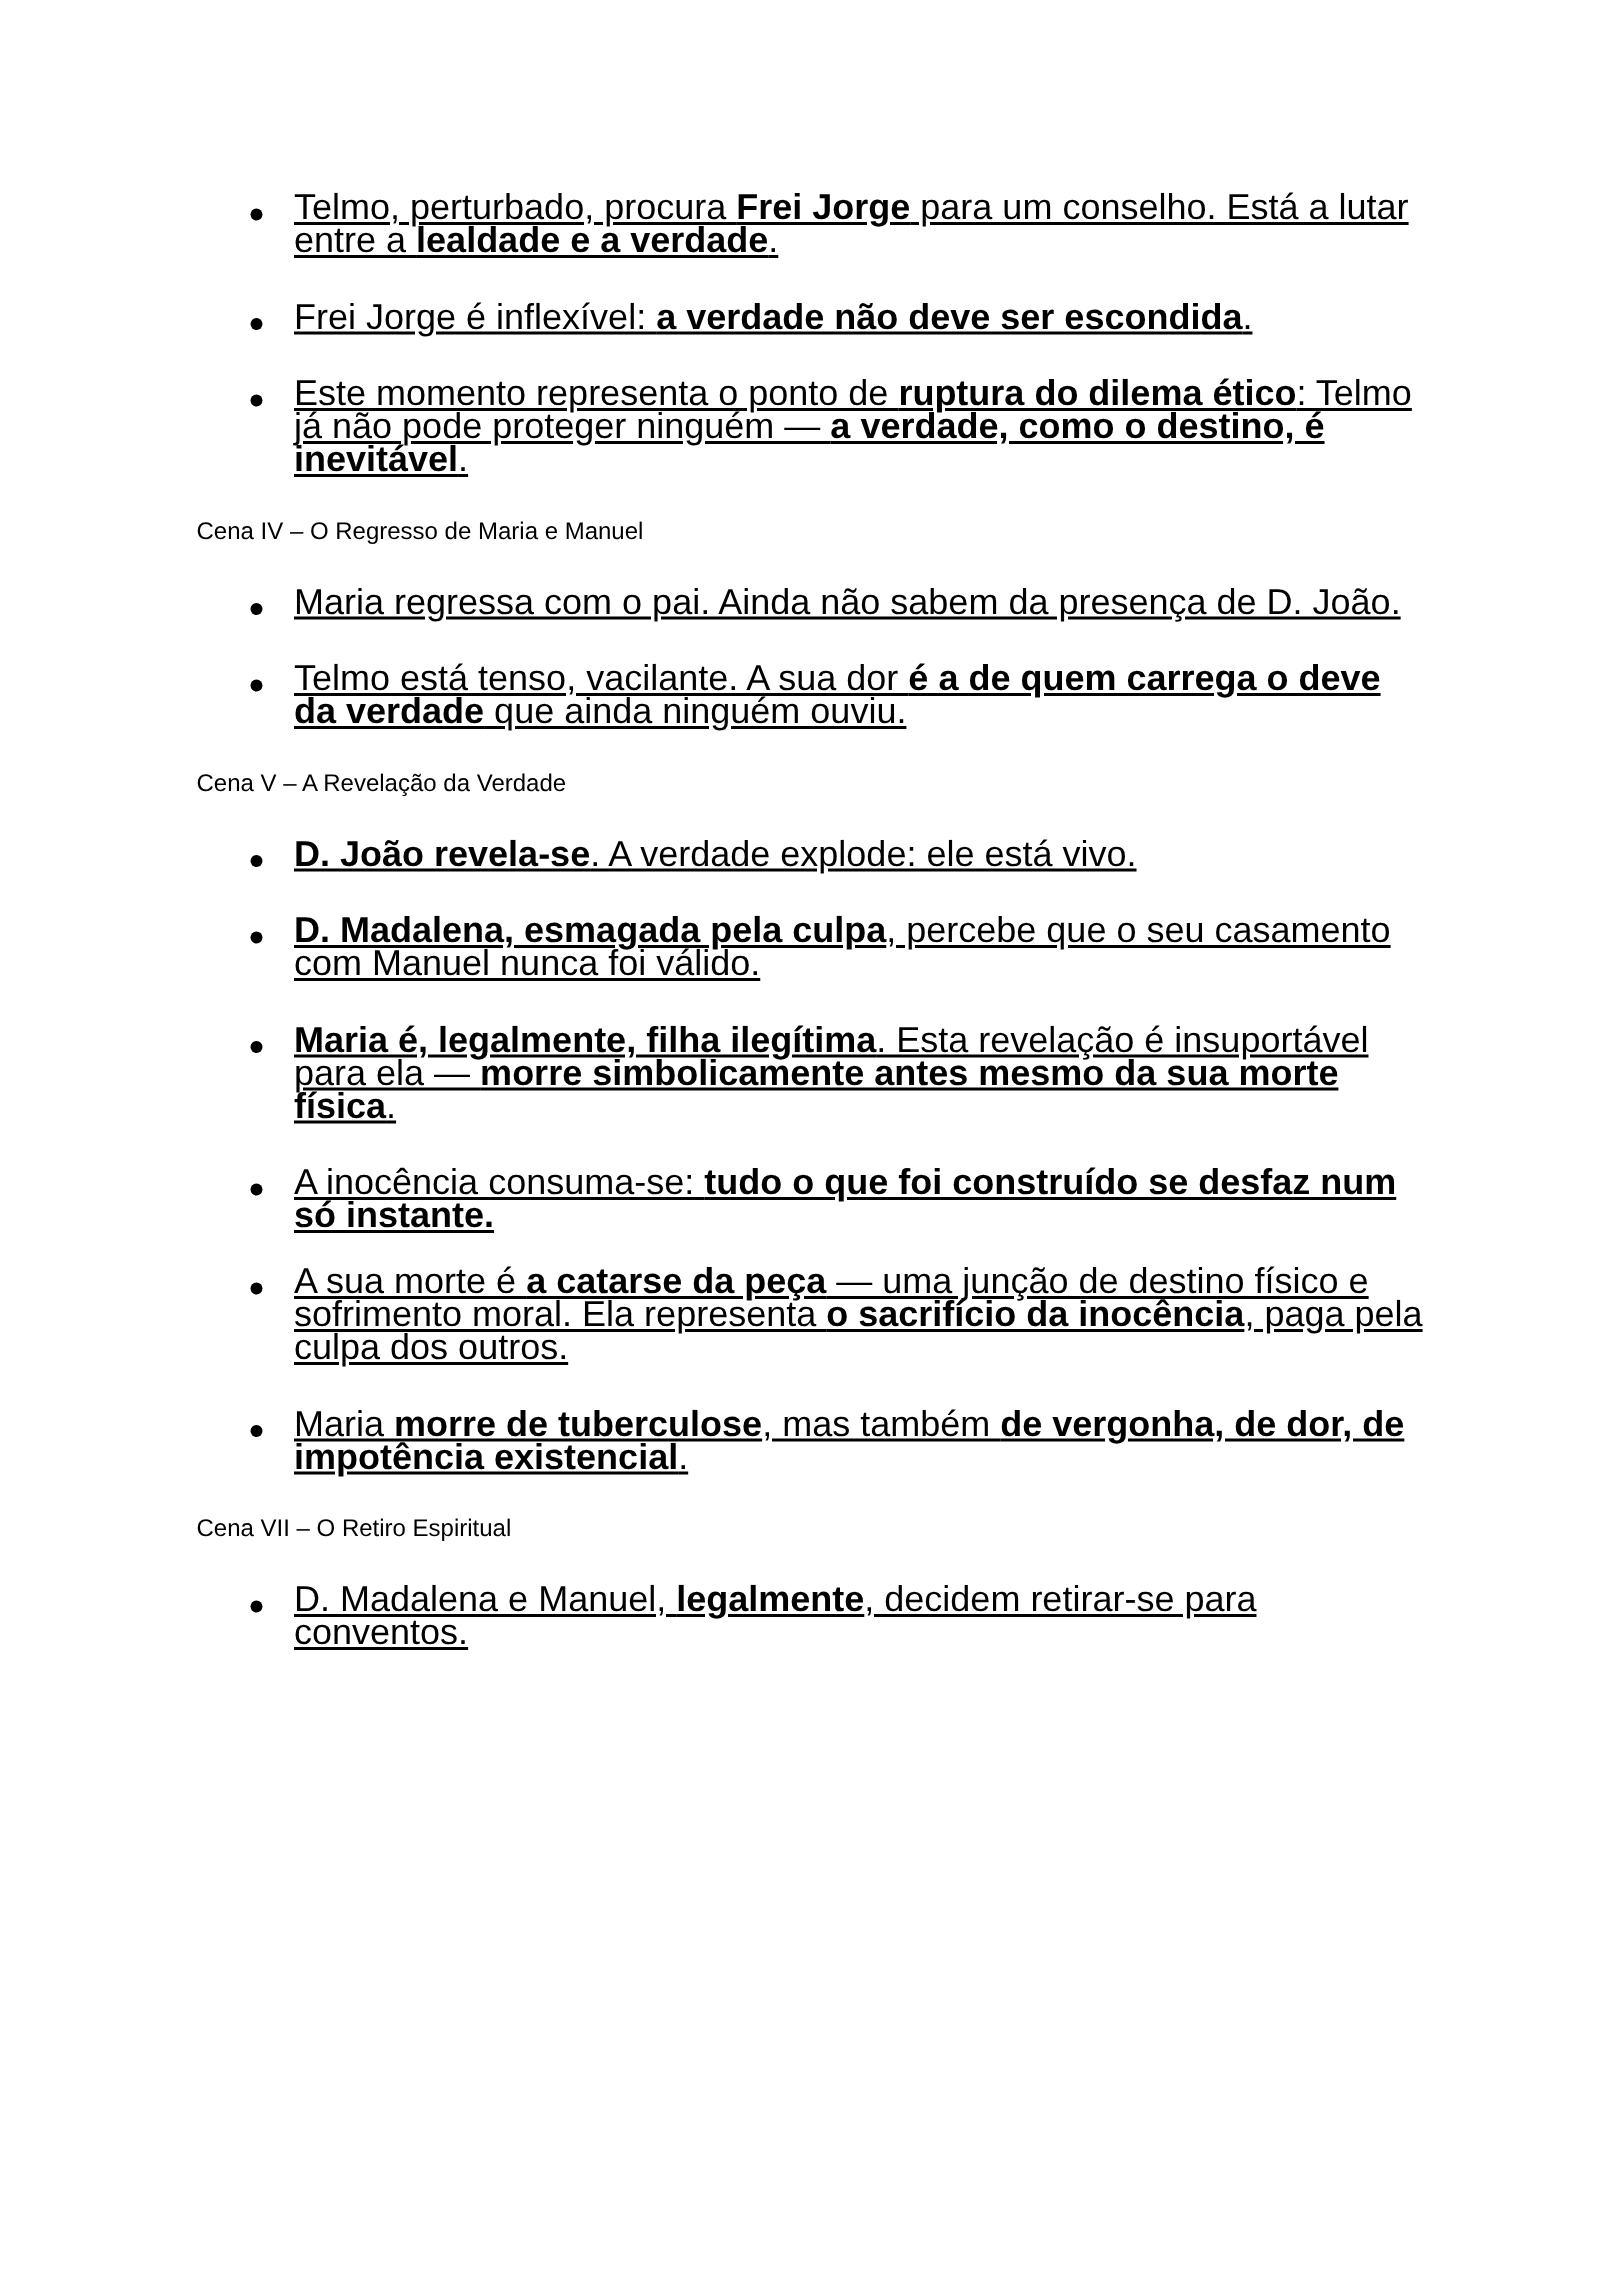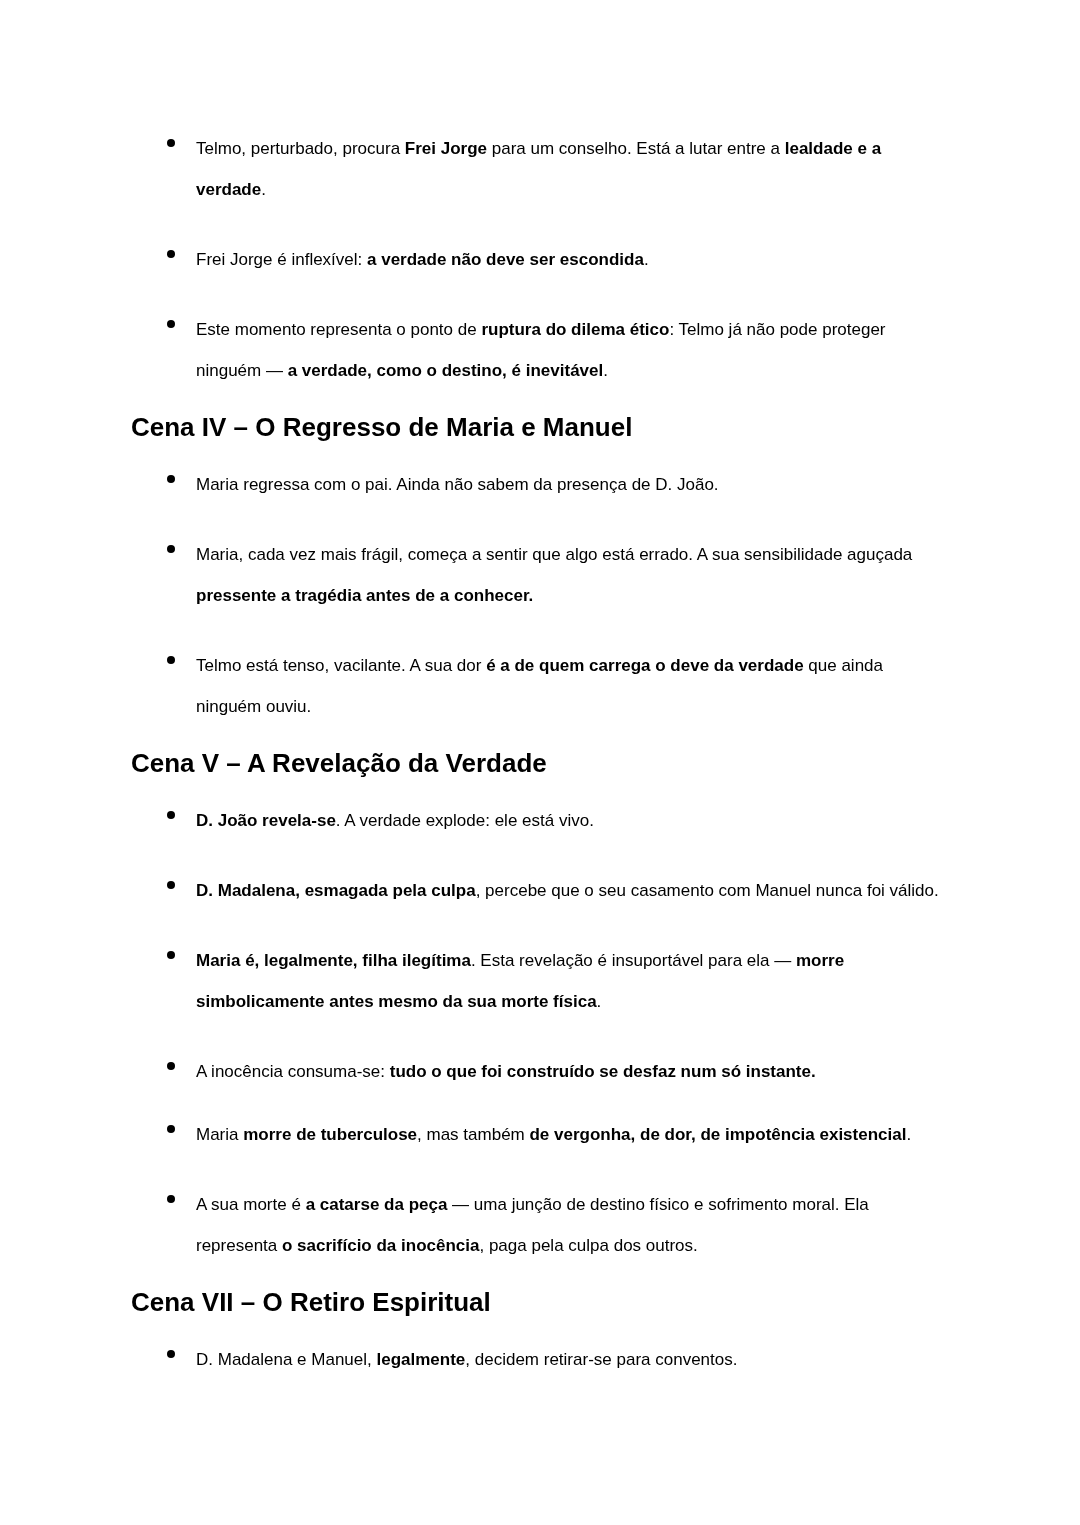--- a/index.html
+++ b/index.html
@@ -15,37 +15,38 @@
       font-family: "Liberation Sans", sans-serif;
       color: #000000;
     }
     .page {
       position: absolute;
       left: 131px;
       top: 128px;
       width: 820px;
     }
     .section-heading {
-      font-weight: bold;
-      font-size: 26px;
+      font-weight: normal;
+      font-size: 16px;
       line-height: 29px;
       margin: 0;
       padding: 0;
     }
     ul.bullets {
       list-style: none;
       margin: 0;
       padding: 0;
     }
     ul.bullets li {
       position: relative;
       padding-left: 65px;
-      font-size: 17px;
-      line-height: 41px;
+      font-size: 24px;
+      line-height: 22px;
       margin: 0 0 29px 0;
+      text-decoration: underline;
     }
     ul.bullets li .dot {
       position: absolute;
       left: 36px;
       top: 11px;
       width: 8px;
       height: 8px;
       border-radius: 50%;
       background: #000;
     }
@@ -72,37 +73,36 @@
         <ul class="bullets">
           <li><span class="dot"></span><span>Telmo, perturbado, procura </span><b>Frei Jorge</b><span> para um conselho. Está a lutar entre a </span><b>lealdade e a verdade</b><span>.</span></li>
           <li><span class="dot"></span><span>Frei Jorge é inflexível: </span><b>a verdade não deve ser escondida</b><span>.</span></li>
           <li><span class="dot"></span><span>Este momento representa o ponto de </span><b>ruptura do dilema ético</b><span>: Telmo já não pode proteger ninguém — </span><b>a verdade, como o destino, é inevitável</b><span>.</span></li>
         </ul>
       </div>
       <div class="section">
         <div class="section-heading">Cena IV – O Regresso de Maria e Manuel</div>
         <ul class="bullets">
           <li><span class="dot"></span><span>Maria regressa com o pai. Ainda não sabem da presença de D. João.</span></li>
-          <li><span class="dot"></span><span>Maria, cada vez mais frágil, começa a sentir que algo está errado. A sua sensibilidade aguçada </span><b>pressente a tragédia antes de a conhecer.</b></li>
           <li><span class="dot"></span><span>Telmo está tenso, vacilante. A sua dor </span><b>é a de quem carrega o deve da verdade</b><span> que ainda ninguém ouviu.</span></li>
         </ul>
       </div>
       <div class="section">
         <div class="section-heading">Cena V – A Revelação da Verdade</div>
         <ul class="bullets">
           <li><span class="dot"></span><b>D. João revela-se</b><span>. A verdade explode: ele está vivo.</span></li>
           <li><span class="dot"></span><b>D. Madalena, esmagada pela culpa</b><span>, percebe que o seu casamento com Manuel nunca foi válido.</span></li>
           <li><span class="dot"></span><b>Maria é, legalmente, filha ilegítima</b><span>. Esta revelação é insuportável para ela — </span><b>morre simbolicamente antes mesmo da sua morte física</b><span>.</span></li>
           <li><span class="dot"></span><span>A inocência consuma-se: </span><b>tudo o que foi construído se desfaz num só instante.</b></li>
         </ul>
       </div>
       <div class="section">
         <ul class="bullets">
+          <li><span class="dot"></span><span>A sua morte é </span><b>a catarse da peça</b><span> — uma junção de destino físico e sofrimento moral. Ela representa </span><b>o sacrifício da inocência</b><span>, paga pela culpa dos outros.</span></li>
           <li><span class="dot"></span><span>Maria </span><b>morre de tuberculose</b><span>, mas também </span><b>de vergonha, de dor, de impotência existencial</b><span>.</span></li>
-          <li><span class="dot"></span><span>A sua morte é </span><b>a catarse da peça</b><span> — uma junção de destino físico e sofrimento moral. Ela representa </span><b>o sacrifício da inocência</b><span>, paga pela culpa dos outros.</span></li>
         </ul>
       </div>
       <div class="section">
         <div class="section-heading">Cena VII – O Retiro Espiritual</div>
         <ul class="bullets">
           <li><span class="dot"></span><span>D. Madalena e Manuel, </span><b>legalmente</b><span>, decidem retirar-se para conventos.</span></li>
         </ul>
       </div>
     </div>
 </div>

